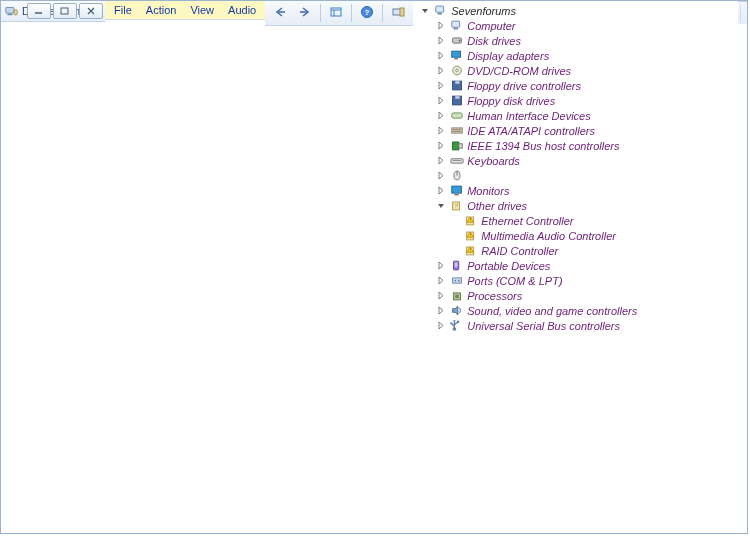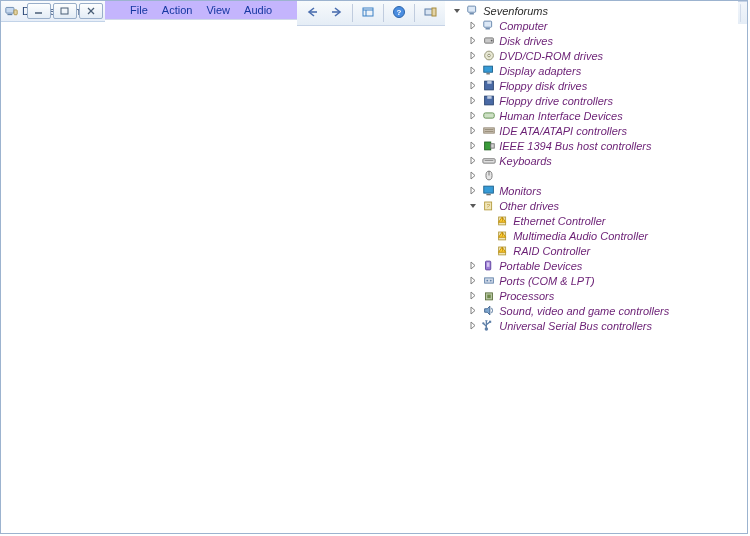--- a/index.html
+++ b/index.html
@@ -62,25 +62,25 @@
     color: #4a5e77;
     font-size: 8px;
     line-height: 1;
     cursor: pointer;
   }
   .win-btn svg { pointer-events: none; }
 
   
   .menubar {
     height: 18px;
-    background: #c4b5fd;
+    background: #fef9c3;
     border-bottom: 1px solid #d0d9e8;
     display: flex;
     align-items: center;
-    padding: 0 18px;
+    padding: 0 2px;
   }
   .menu-item {
     padding: 2px 7px;
     color: #1537a1;
     cursor: default;
   }
 
   
   .toolbar {
     height: 24px;
@@ -310,73 +310,73 @@
             </li>
             <li class="tree-li">
               <div class="tree-row">
                 <span class="expander">
                   <svg width="9" height="9">
                     <path d="M2 1 L6 4.5 L2 8 Z" fill="none" stroke="#808080"></path>
                   </svg>
                 </span>
                 <span class="node-icon">
                   <svg width="14" height="13" viewBox="0 0 16 14">
+                    <rect x="2" y="2" width="10" height="7" fill="#379bd6" stroke="#1a5f8a"></rect>
+                    <rect x="5" y="10" width="4" height="1.5" fill="#6f6f6f"></rect>
+                  </svg>
+                </span>
+                <span class="tree-label">Display adapters</span>
+              </div>
+            </li>
+            <li class="tree-li">
+              <div class="tree-row">
+                <span class="expander">
+                  <svg width="9" height="9">
+                    <path d="M2 1 L6 4.5 L2 8 Z" fill="none" stroke="#808080"></path>
+                  </svg>
+                </span>
+                <span class="node-icon">
+                  <svg width="14" height="13" viewBox="0 0 16 14">
                     <circle cx="8" cy="7" r="5" fill="#e8e8d4" stroke="#8a8a6a"></circle>
                     <circle cx="8" cy="7" r="1.5" fill="#fff" stroke="#8a8a6a"></circle>
                   </svg>
                 </span>
                 <span class="tree-label">DVD/CD-ROM drives</span>
               </div>
             </li>
             <li class="tree-li">
               <div class="tree-row">
                 <span class="expander">
                   <svg width="9" height="9">
                     <path d="M2 1 L6 4.5 L2 8 Z" fill="none" stroke="#808080"></path>
                   </svg>
                 </span>
                 <span class="node-icon">
                   <svg width="14" height="13" viewBox="0 0 16 14">
-                    <rect x="2" y="2" width="10" height="7" fill="#379bd6" stroke="#1a5f8a"></rect>
-                    <rect x="5" y="10" width="4" height="1.5" fill="#6f6f6f"></rect>
-                  </svg>
-                </span>
-                <span class="tree-label">Display adapters</span>
-              </div>
-            </li>
-            <li class="tree-li">
-              <div class="tree-row">
-                <span class="expander">
-                  <svg width="9" height="9">
-                    <path d="M2 1 L6 4.5 L2 8 Z" fill="none" stroke="#808080"></path>
-                  </svg>
-                </span>
-                <span class="node-icon">
-                  <svg width="14" height="13" viewBox="0 0 16 14">
                     <rect x="3" y="2" width="10" height="10" fill="#4a6aa5" stroke="#25406e"></rect>
                     <rect x="6" y="2" width="5" height="3" fill="#c0cde3"></rect>
                   </svg>
                 </span>
-                <span class="tree-label">Floppy disk drives</span>
+                <span class="tree-label">Floppy drive controllers</span>
               </div>
             </li>
             <li class="tree-li">
               <div class="tree-row">
                 <span class="expander">
                   <svg width="9" height="9">
                     <path d="M2 1 L6 4.5 L2 8 Z" fill="none" stroke="#808080"></path>
                   </svg>
                 </span>
                 <span class="node-icon">
                   <svg width="14" height="13" viewBox="0 0 16 14">
                     <rect x="3" y="2" width="10" height="10" fill="#4a6aa5" stroke="#25406e"></rect>
                     <rect x="6" y="2" width="5" height="3" fill="#c0cde3"></rect>
                   </svg>
                 </span>
-                <span class="tree-label">Floppy drive controllers</span>
+                <span class="tree-label">Floppy disk drives</span>
               </div>
             </li>
             <li class="tree-li">
               <div class="tree-row">
                 <span class="expander">
                   <svg width="9" height="9">
                     <path d="M2 1 L6 4.5 L2 8 Z" fill="none" stroke="#808080"></path>
                   </svg>
                 </span>
                 <span class="node-icon">

